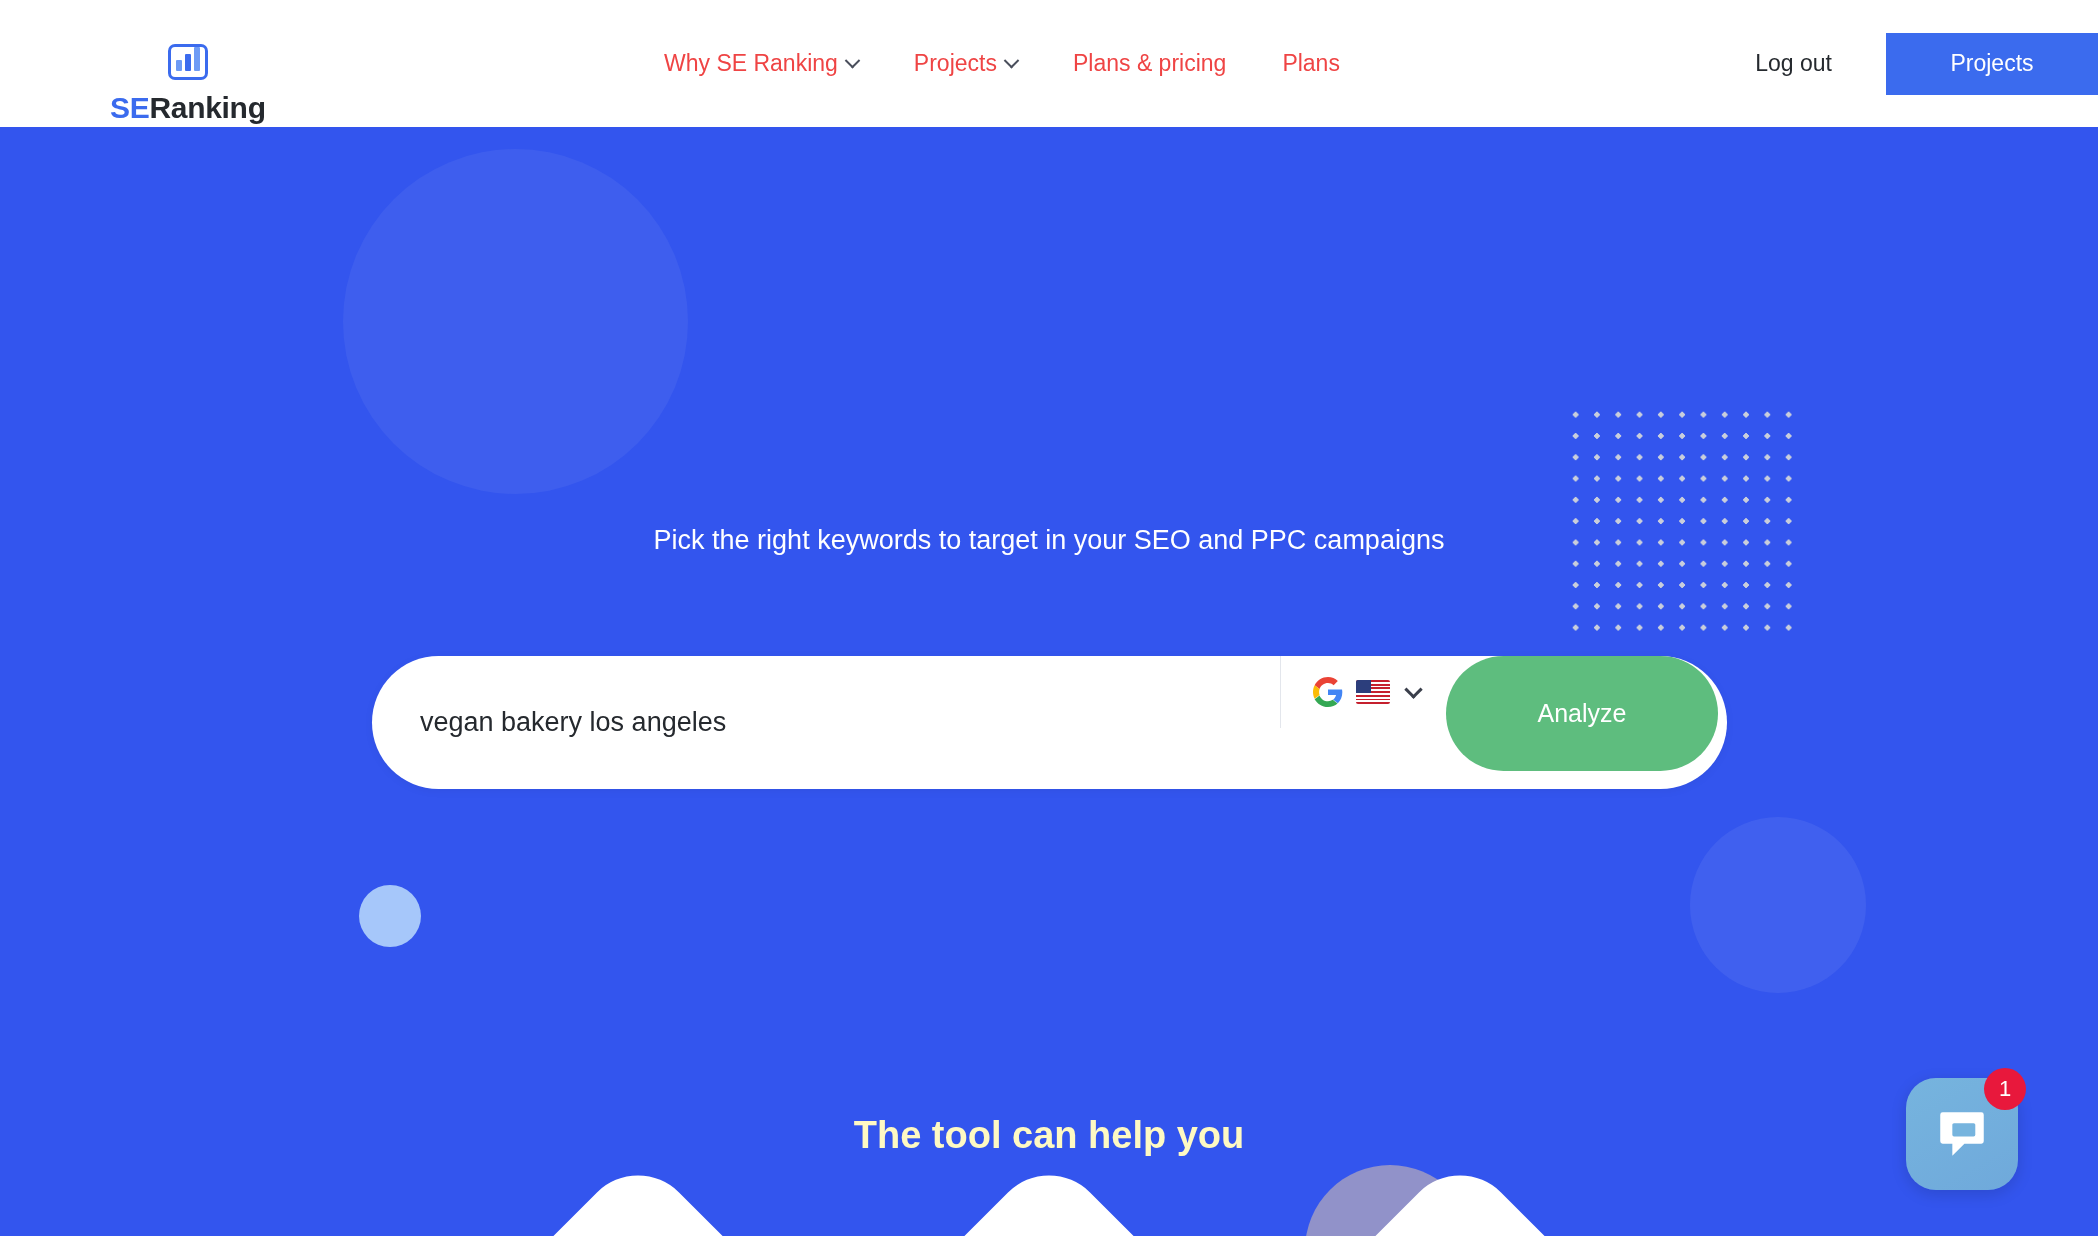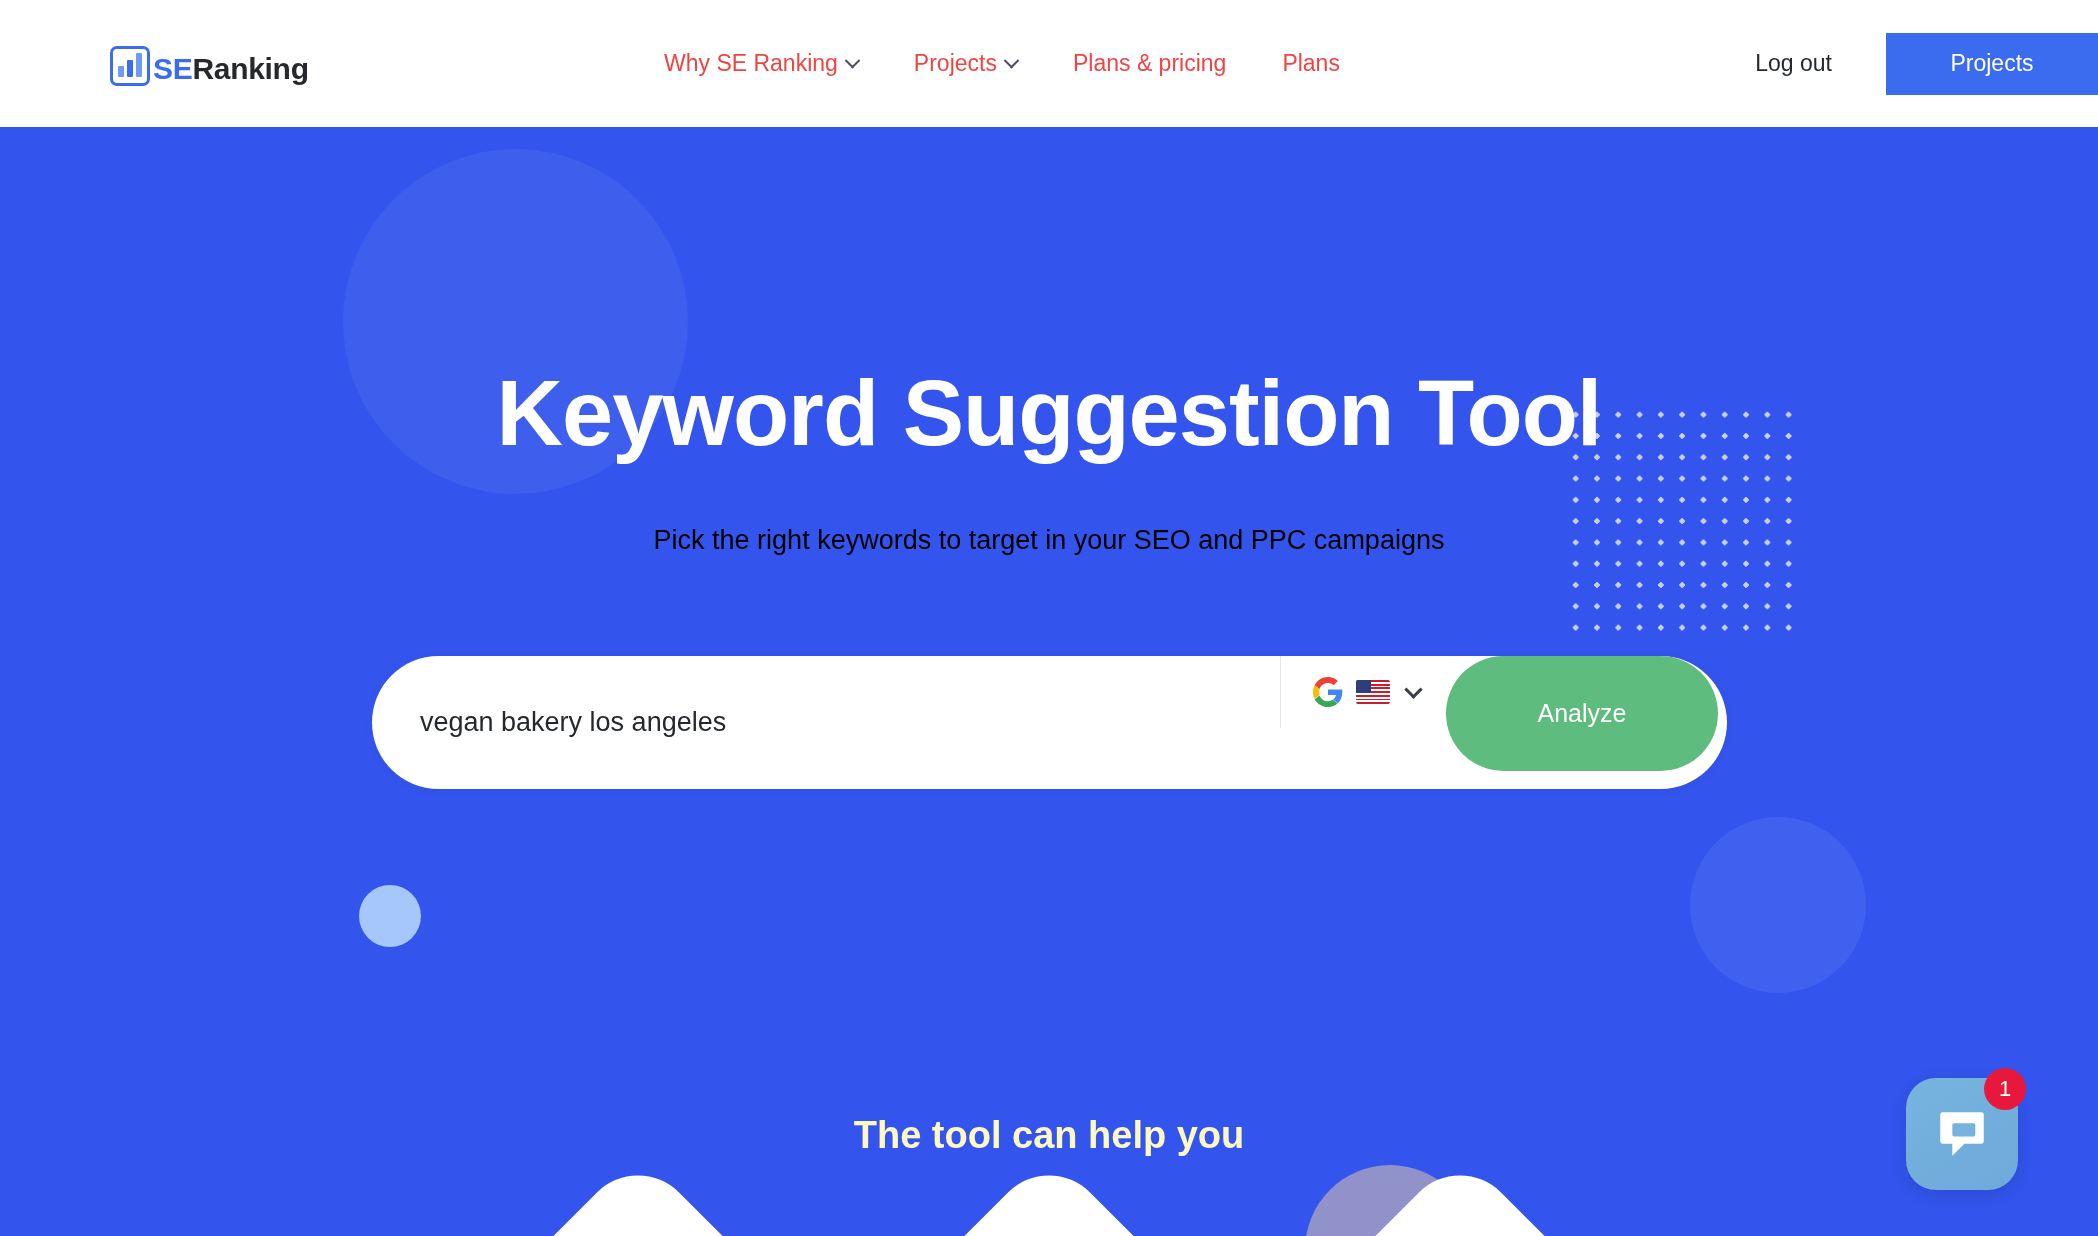--- a/index.html
+++ b/index.html
@@ -19,22 +19,23 @@
   
   #header {
     position:absolute; top:0; left:0;
     width:2098px; height:127px;
     background:#ffffff;
     display:flex; align-items:center;
     z-index:40;
   }
   #logo {
     position:absolute; left:110px; top:44px;
-    display:flex; align-items:flex-end; gap:3px;
+    display:flex; align-items:center; gap:11px;
     height:42px;
+    flex-direction:column;
   }
   .logo-mark {
     width:40px; height:40px;
     border:3px solid #3B6BEE;
     border-radius:7px;
     background:#ffffff;
     position:relative;
     display:flex; align-items:flex-end; justify-content:center;
     gap:3px;
     padding:0 5px 6px 5px;
@@ -125,21 +126,21 @@
   #hero-title {
     position:absolute; top:234px; left:0;
     width:2098px; text-align:center;
     font-size:92px; font-weight:bold;
     color:#ffffff; letter-spacing:-1px;
     z-index:10;
   }
   #hero-sub {
     position:absolute; top:398px; left:0;
     width:2098px; text-align:center;
-    font-size:27px; color:#000000;
+    font-size:27px; color:#ffffff;
     z-index:10;
   }
 
   
   #searchbar {
     position:absolute; top:529px; left:372px;
     width:1355px; height:133px;
     background:#ffffff;
     border-radius:67px;
     display:flex; align-items:flex-start;
@@ -282,21 +283,20 @@
   </div>
 
   <div id="hero">
 
     <div class="deco" id="circle-big"></div>
     <div class="deco" id="dots"></div>
     <div class="deco" id="circle-right"></div>
     <div class="deco" id="circle-small"></div>
     <div class="deco" id="circle-purple"></div>
 
-    <h1 id="hero-title">Keyword Suggestion Tool</h1>
     <p id="hero-sub">Pick the right keywords to target in your SEO and PPC campaigns</p>
 
     <div id="searchbar">
       <input id="search-input" type="text" value="vegan bakery los angeles" style="">
       <div id="engine-picker">
         <svg class="g-icon" viewBox="0 0 48 48">
           <path fill="#EA4335" d="M24 9.5c3.5 0 6.6 1.2 9 3.6l6.7-6.7C35.6 2.5 30.2 0 24 0 14.6 0 6.5 5.4 2.6 13.2l7.9 6.1C12.4 13.4 17.7 9.5 24 9.5z"></path>
           <path fill="#4285F4" d="M46.9 24.5c0-1.6-.15-3.2-.45-4.7H24v9.1h12.9c-.56 3-2.25 5.55-4.8 7.25l7.6 5.9c4.45-4.1 7.2-10.15 7.2-17.55z"></path>
           <path fill="#FBBC05" d="M10.5 28.7c-.5-1.5-.8-3.05-.8-4.7s.3-3.2.8-4.7l-7.9-6.1C.95 16.4 0 20.1 0 24s.95 7.6 2.6 10.8l7.9-6.1z"></path>
           <path fill="#34A853" d="M24 48c6.2 0 11.45-2.05 15.25-5.55l-7.6-5.9c-2.1 1.4-4.8 2.25-7.65 2.25-6.3 0-11.6-3.9-13.5-9.35l-7.9 6.1C6.5 42.6 14.6 48 24 48z"></path>

